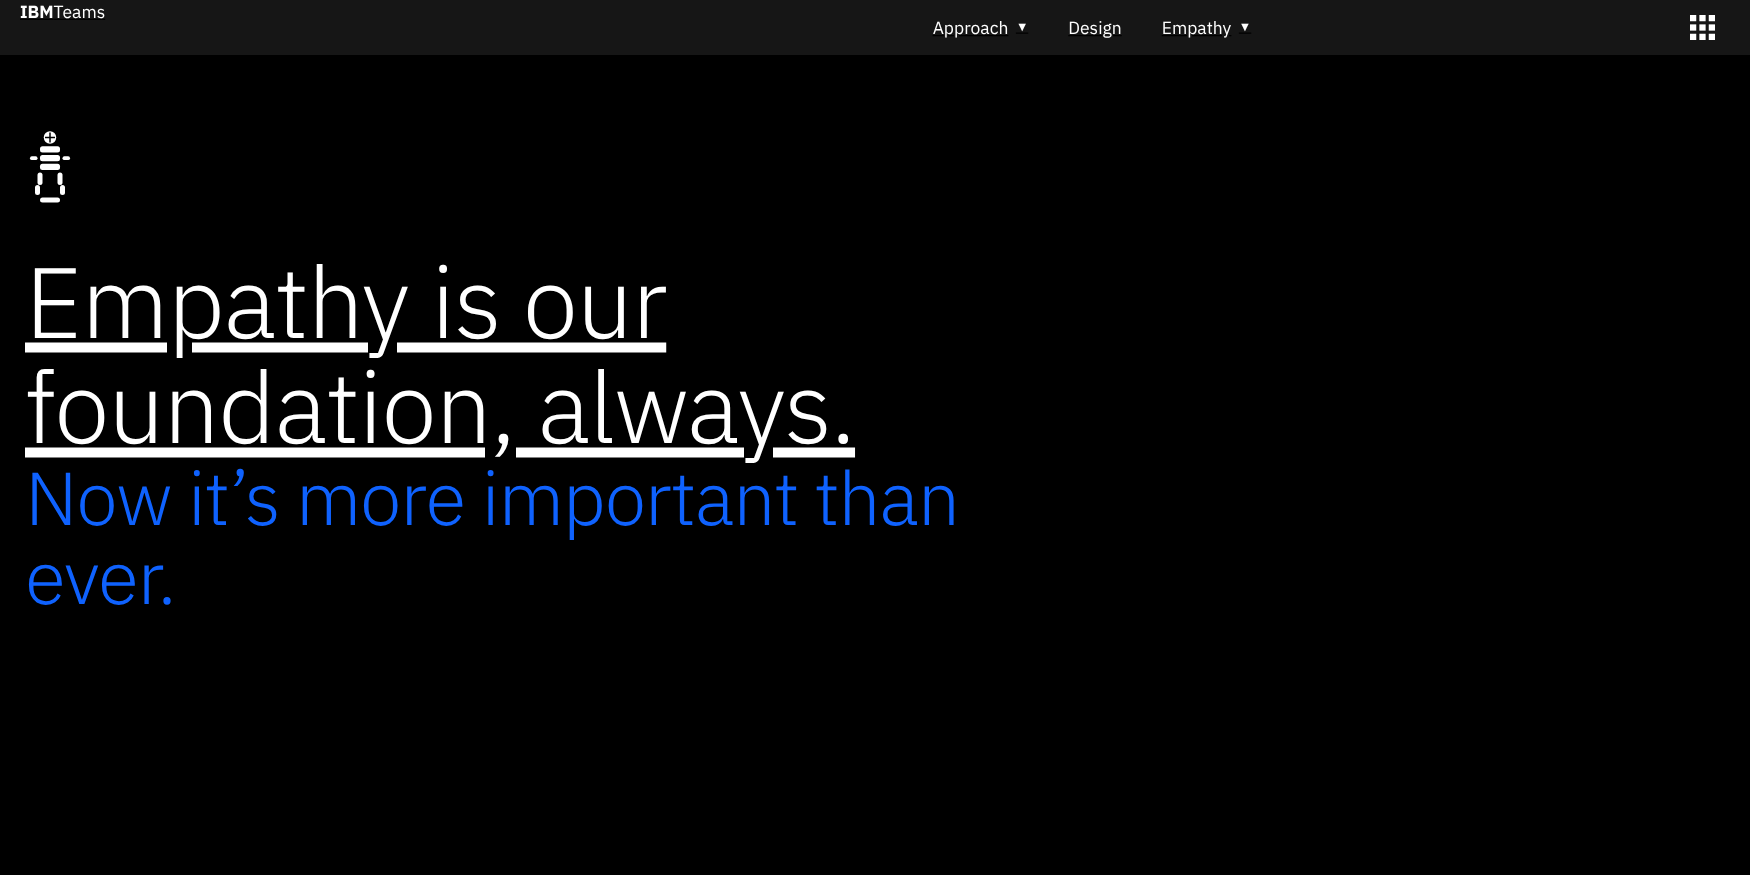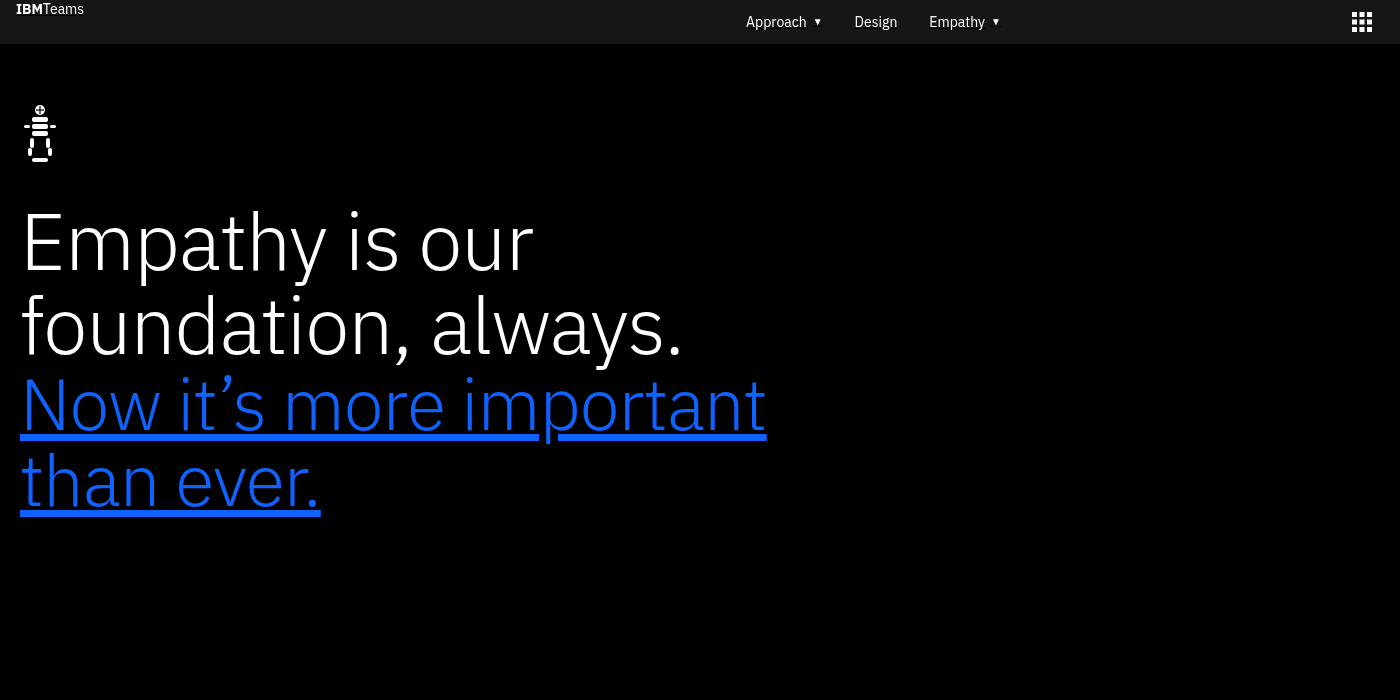--- a/index.html
+++ b/index.html
@@ -105,30 +105,30 @@
       gap: 2px;
     }
 
     .hero-headline {
       color: #fff;
       font-size: 80px;
       font-weight: 300;
       line-height: 1.05;
       letter-spacing: -1px;
       max-width: 780px;
+      text-decoration: underline;
     }
 
     .hero-headline-blue {
       color: #0f62fe;
-      font-size: 72px;
+      font-size: 60px;
       font-weight: 300;
       line-height: 1.05;
       letter-spacing: -1px;
       max-width: 800px;
-      text-decoration: underline;
     }
   </style>
 </head>
 <body>
 
 <nav>
   <div class="nav-brand">
     <span class="nav-brand-ibm">IBM</span>
     <span> Teams</span>
   </div>

